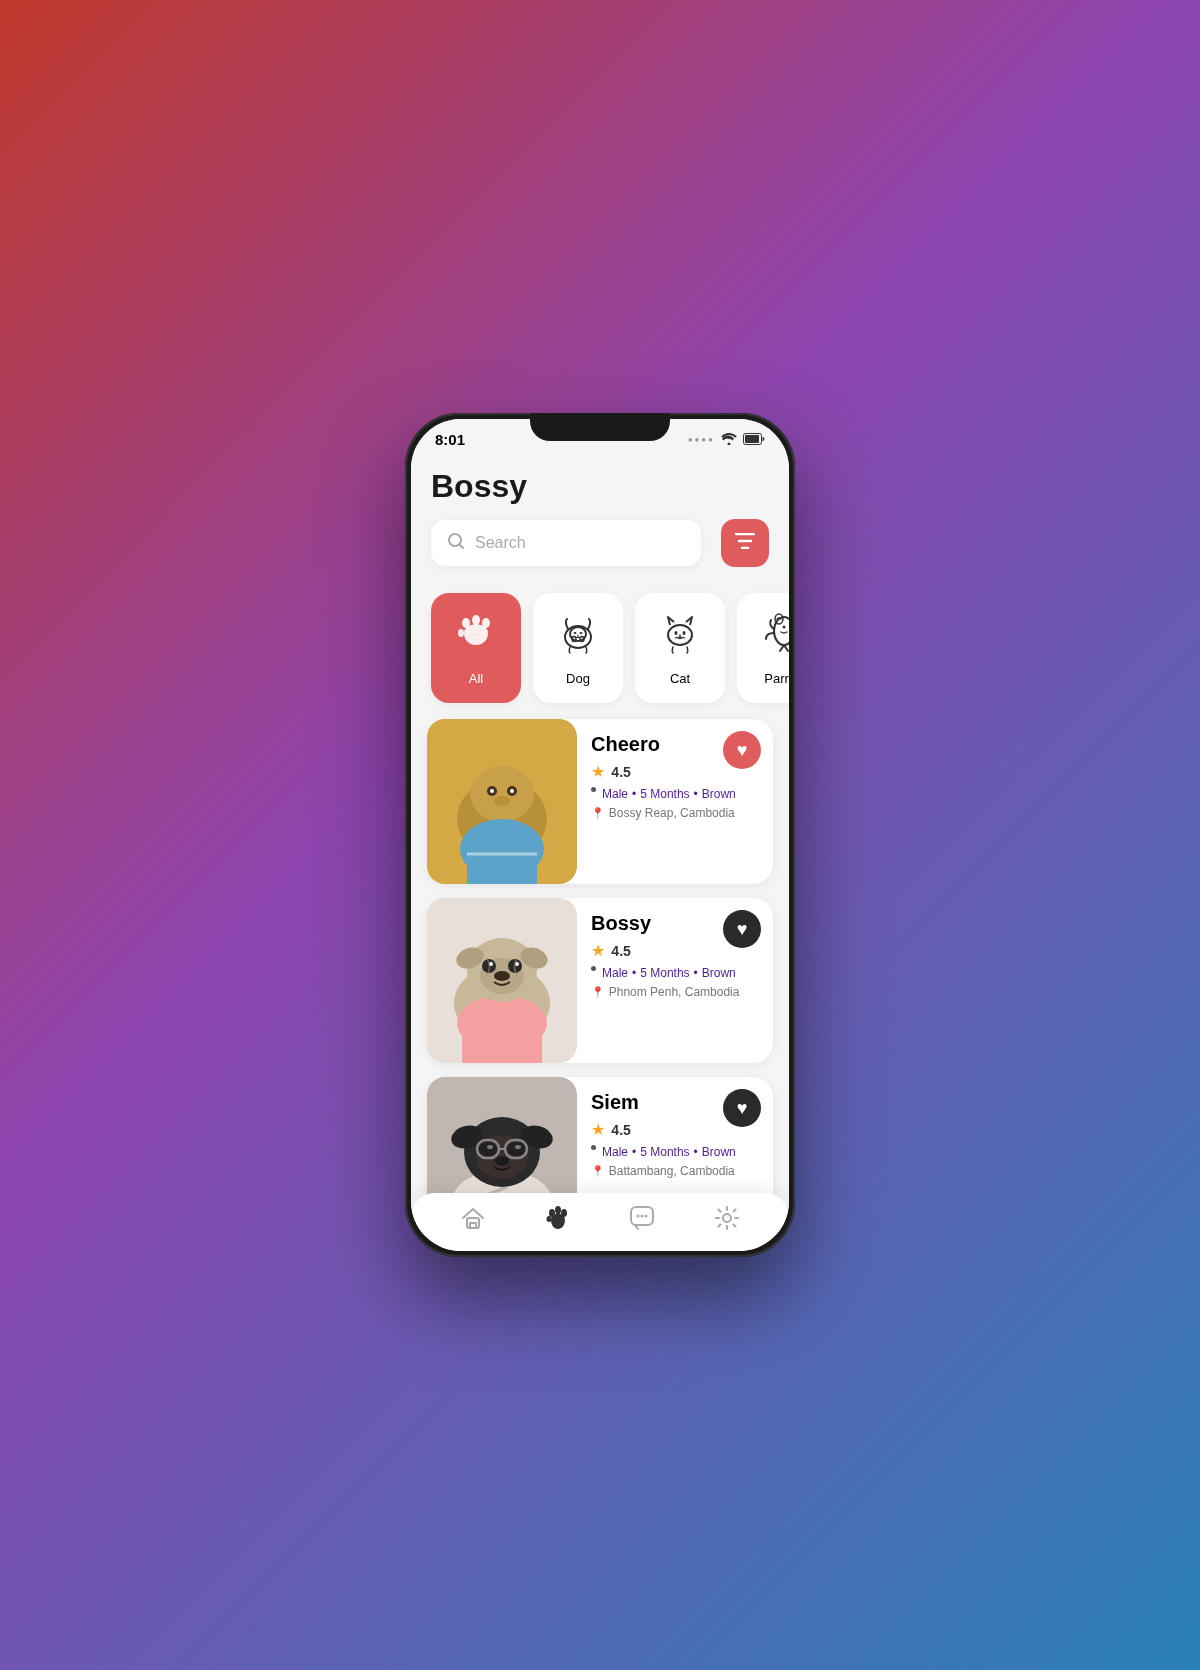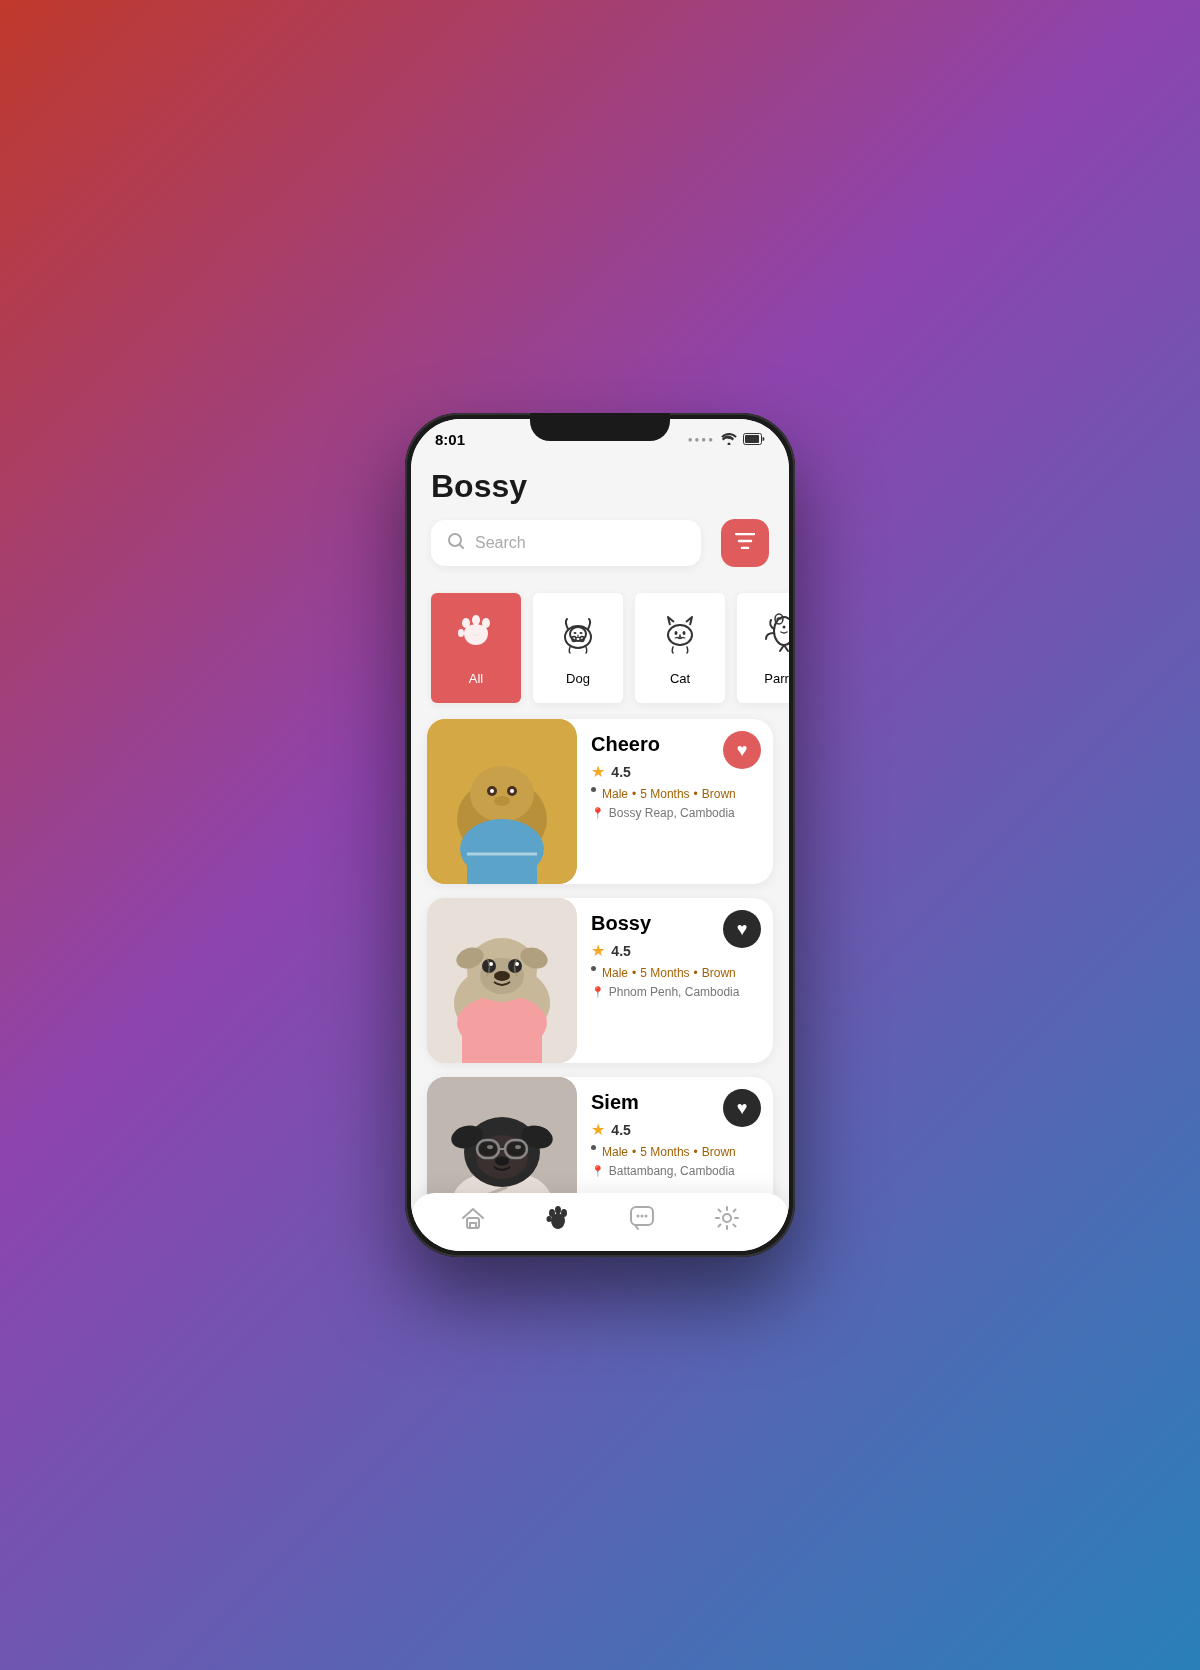--- a/index.html
+++ b/index.html
@@ -119,21 +119,21 @@
       gap: 12px;
       padding: 16px 20px;
       overflow-x: auto;
       scrollbar-width: none;
     }
     .categories::-webkit-scrollbar { display: none; }
     .category-item {
       min-width: 90px;
       height: 110px;
       background: #fff;
-      border-radius: 6px;
+      border-radius: 18px;
       display: flex;
       flex-direction: column;
       align-items: center;
       justify-content: center;
       gap: 12px;
       cursor: pointer;
       flex-shrink: 0;
       box-shadow: 0 2px 8px rgba(0,0,0,0.06);
     }
     .category-item.active {
@@ -185,21 +185,21 @@
       color: #f5a623;
       font-size: 16px;
     }
     .rating-val {
       font-size: 14px;
       font-weight: 600;
       color: #333;
     }
     .pet-attrs {
       font-size: 12px;
-      color: #a16207;
+      color: #4c1d95;
       margin-bottom: 5px;
       display: flex;
       gap: 4px;
       flex-wrap: wrap;
     }
     .pet-location {
       font-size: 12px;
       color: #777;
       display: flex;
       align-items: center;

